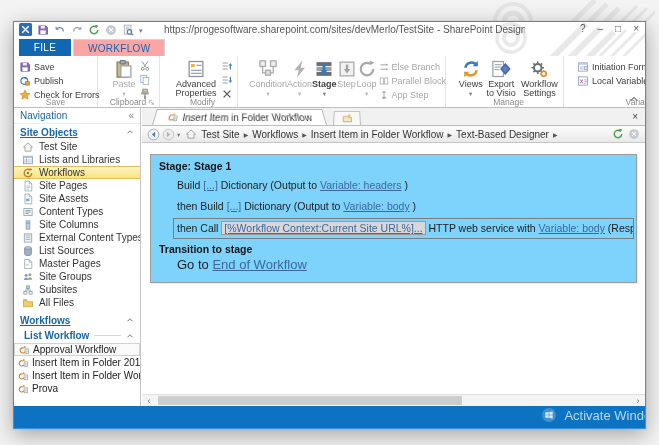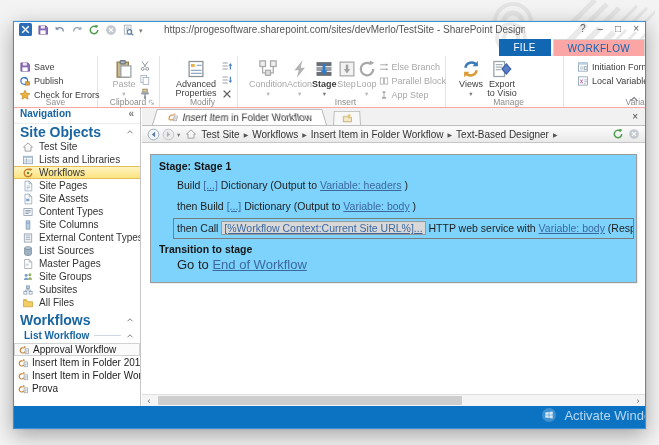--- a/index.html
+++ b/index.html
@@ -20,21 +20,21 @@
   .titlebar-decor { position:absolute; top:0; left:0; right:0; height:40px; pointer-events:none; z-index:0; overflow:hidden;}
   .qat { position:absolute; left:5px; top:1px; display:flex; align-items:center; gap:5px; z-index:2; }
   .qat .btn { display:flex; align-items:center; }
   .win-title { position:absolute; left:150px; right:120px; top:2px; text-align:center; font-size:10px;
     color:#565656; white-space:nowrap; overflow:hidden; z-index:1; }
   .win-controls { position:absolute; right:6px; top:1px; display:flex; gap:12px; z-index:2;
     font-size:10px; color:#5a5a5a; }
   .win-controls span { cursor:default; }
 
   
-  .tabsrow { position:absolute; top:17px; left:0; right:0; height:17px; display:flex; align-items:flex-end; z-index:4; background:transparent;justify-content:flex-end;}
+  .tabsrow { position:absolute; top:17px; left:0; right:0; height:17px; display:flex; align-items:flex-end; z-index:4; background:transparent;}
   .file-tab { width:52px; height:17px; background:#1167b1; color:#fff; font-size:10px;
     display:flex; align-items:center; justify-content:center; margin-left:5px; letter-spacing:.3px; }
   .ribbon-tab { height:17px; padding:0 14px; margin-left:2px; background:#fca5a5; color:#1167b1;
     font-size:10px; display:flex; align-items:center; border:1px solid #d5d5d5; border-bottom:none; letter-spacing:.3px;}
 
   
   .ribbon { position:absolute; top:34px; left:0; right:0; height:52px; background:#fff;
     border-bottom:1px solid #fca5a5; display:flex; z-index:3;gap:8px; }
   .rgroup { position:relative; border-right:1px solid #e4e4e4; padding:2px 2px 11px 3px; flex:none; }
   .rgroup-label { position:absolute; left:0; right:0; bottom:0; text-align:center; font-size:8.5px; color:#8c8c8c;
@@ -49,24 +49,24 @@
   .rbig .lbl { margin-top:1px; white-space:nowrap; }
   .rbig .lbl2 { margin-top:1px; line-height:1.05; white-space:normal; }
   .rbig.dis { color:#a8a8a8; }
   .caret { font-size:6.5px; color:#7a7a7a; line-height:5px; margin-top:1px;}
   .dis .caret { color:#b5b5b5; }
   .ribbon-collapse { position:absolute; right:6px; bottom:3px; }
 
   
   .navpane { position:absolute; top:86px; left:0; width:127px; bottom:22px; background:#fff;
     border-right:1px solid #c6c6c6; overflow:hidden; font-size:10px; }
-  .nav-header { display:flex; align-items:flex-start; justify-content:space-between; height:16px;
-    padding:0 6px; color:#1a66a3; font-weight:bold; font-size:10px; border-bottom:1px solid #ececec; }
+  .nav-header { display:flex; align-items:center; justify-content:space-between; height:16px;
+    padding:0 6px; color:#1a66a3; font-weight:normal; font-size:10px; border-bottom:1px solid #ececec; }
   .nav-sec-header { display:flex; align-items:center; justify-content:space-between; height:16px;
-    padding:0 6px; color:#1a66a3; font-weight:bold; font-size:14px; }
+    padding:0 6px; color:#1a66a3; font-weight:bold; font-size:10px;text-decoration:underline; }
   .nav-collapse { color:#7a7a7a; font-size:10px; }
   .nav-item { display:flex; align-items:center; gap:5px; height:13px; padding:0 4px 0 8px; color:#333;
     white-space:nowrap; overflow:hidden; }
   .nav-item.selected { background:linear-gradient(#fff3c1,#fbe380); border-top:1px solid #e0c159;
     border-bottom:1px solid #e0c159; }
   .wf-sub-header { display:flex; align-items:center; height:15px; padding:0 6px 0 10px; color:#1a66a3;
     font-weight:bold; font-size:10px; }
   .wf-sub-header .rule { flex:1; border-top:1px solid #ccd8e4; margin:0 5px; }
   .wf-item { display:flex; align-items:center; gap:3px; height:13px; padding:0 12px 0 3px; color:#222;
     white-space:nowrap; overflow:hidden; }
@@ -423,21 +423,20 @@
                 <svg viewBox="0 0 16 16">
                   <path d="M8 3v8" stroke="#a8a8a8" stroke-width="1.6"></path>
                   <path d="M5 4.5C5 3 6.3 2 8 2s3 1 3 2.5z" fill="#a8a8a8"></path>
                   <rect x="5" y="11" width="6" height="3" fill="#a8a8a8"></rect>
                 </svg>
               </span>
             <span>App Step</span>
             </div>
         </div>
       </div>
-      <div class="rgroup-label">Insert</div>
     </div>
 
     <div class="rgroup" style="width:110px">
       <div class="rcontent">
         <div class="rbig" style="width:28px">
           <span class="ic i20">
               <svg viewBox="0 0 16 16">
                 <path d="M12.5 5A5 5 0 0 0 3.5 7" fill="none" stroke="#3b79b9" stroke-width="2"></path>
                 <path d="M13.5 1.5v4.3H9.2z" fill="#3b79b9"></path>
                 <path d="M3.5 11a5 5 0 0 0 9-2" fill="none" stroke="#dc9a35" stroke-width="2"></path>
@@ -449,20 +448,31 @@
           </div>
         <div class="rbig" style="width:34px">
           <span class="ic i20">
               <svg viewBox="0 0 16 16">
                 <rect x="1.5" y="2" width="8.5" height="12" fill="#fff" stroke="#98a0a8"></rect>
                 <path d="M3 4.5h5.5M3 6.5h5.5M3 8.5h4" stroke="#a8b0b8"></path>
                 <path d="M11.5 4 15 8l-3.5 4L8 8z" fill="#5b7fc7" stroke="#3f62a8"></path>
               </svg>
             </span>
           <span class="lbl2">Export to Visio</span>
+          </div>
+        <div class="rbig" style="width:44px">
+          <span class="ic i20">
+              <svg viewBox="0 0 16 16">
+                <circle cx="7" cy="7" r="3" fill="none" stroke="#6a6f75" stroke-width="1.6"></circle>
+                <path d="M7 2v2M7 10v2M2 7h2M10 7h2M3.5 3.5l1.4 1.4M10.5 10.5 9.1 9.1M10.5 3.5 9.1 4.9M3.5 10.5l1.4-1.4" stroke="#6a6f75" stroke-width="1.3"></path>
+                <circle cx="11.8" cy="11.8" r="2" fill="none" stroke="#dc8b2e" stroke-width="1.3"></circle>
+                <path d="M11.8 9v1M11.8 13.6v1M9 11.8h1M13.6 11.8h1" stroke="#dc8b2e"></path>
+              </svg>
+            </span>
+          <span class="lbl2">Workflow Settings</span>
           </div>
       </div>
       <div class="rgroup-label">Manage</div>
     </div>
 
     <div class="rgroup" style="width:142px;border-right:none">
       <div class="rcontent">
           <div class="rcol" style="padding-top:2px">
         <div class="rsmall">
           <span class="ic i12">

